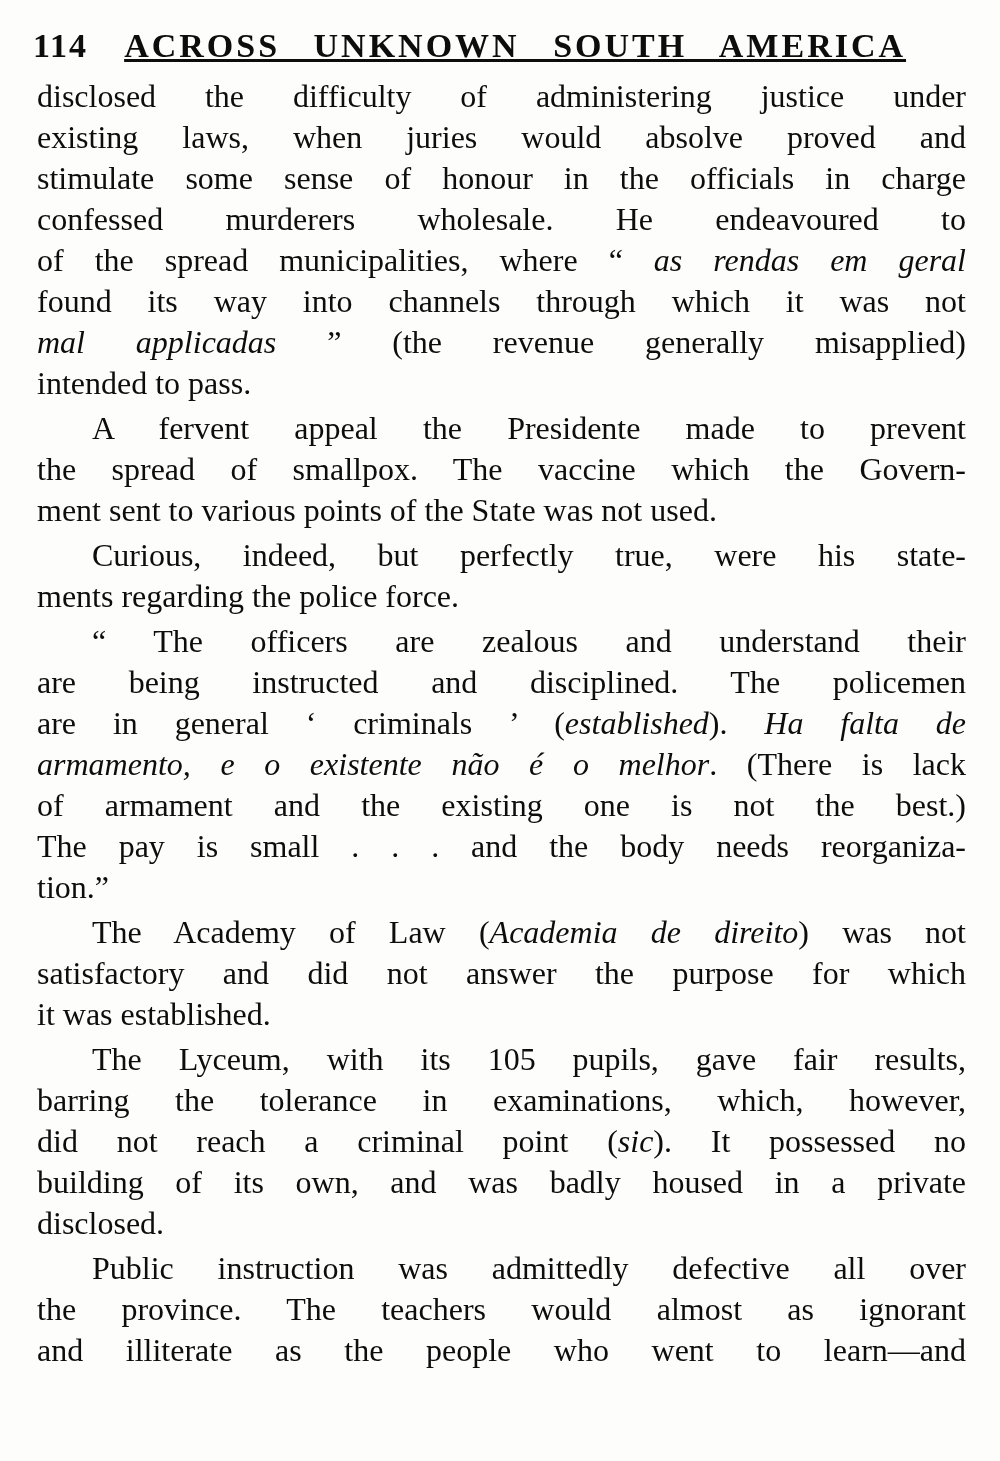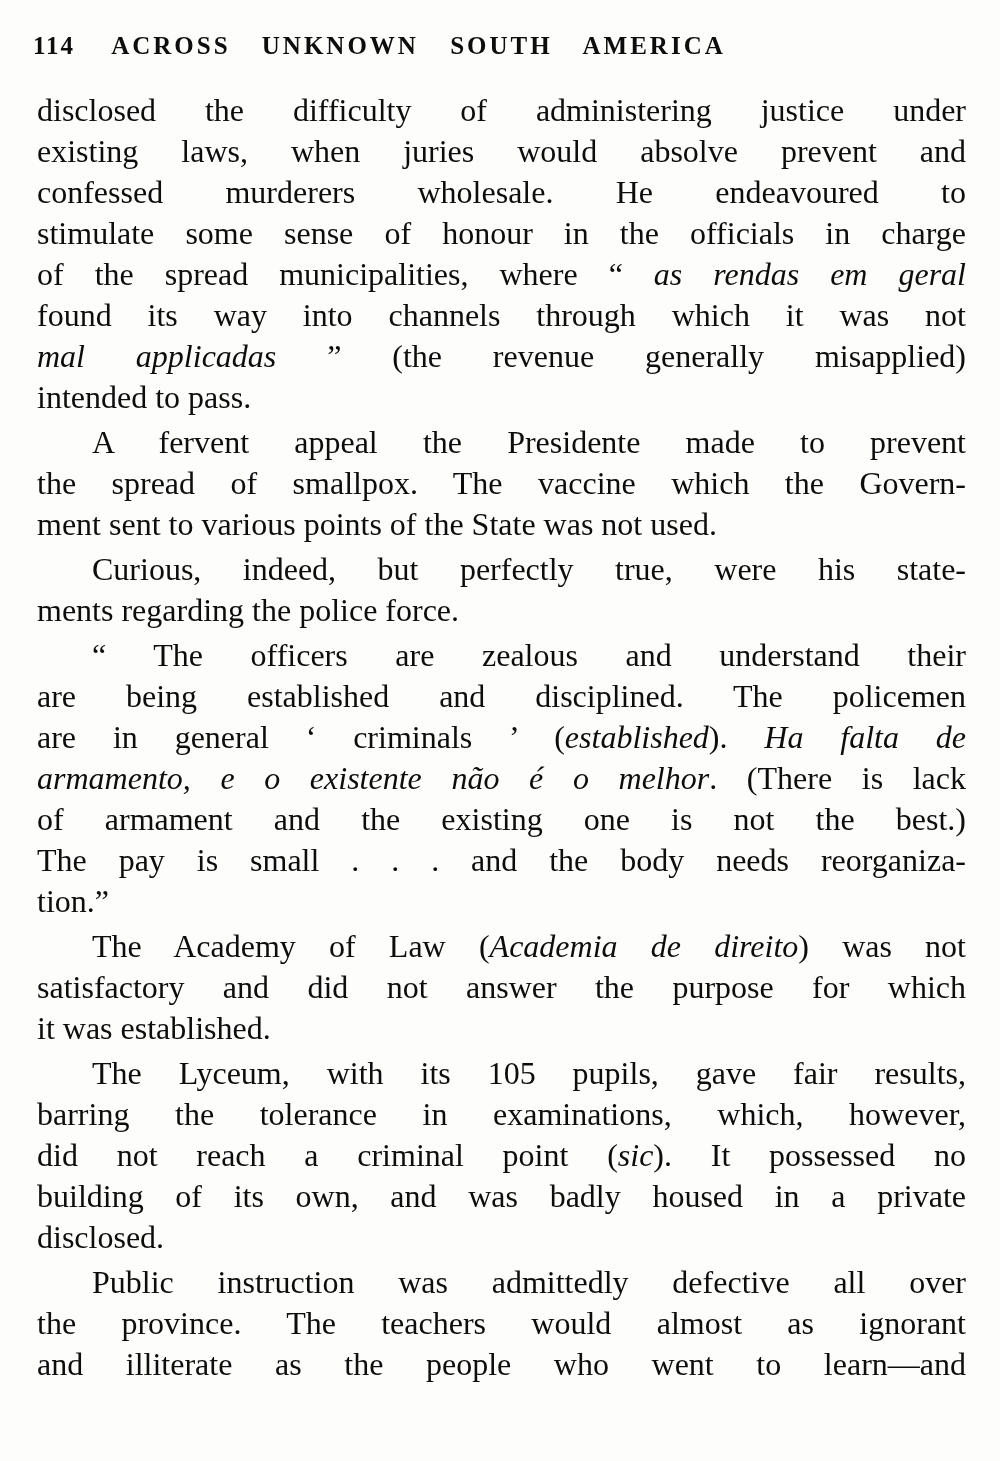--- a/index.html
+++ b/index.html
@@ -16,32 +16,33 @@
     color: #0d0d0d;
     font-family: "Liberation Serif", "DejaVu Serif", serif;
     box-sizing: border-box;
     padding: 24px 30px 0 33px;
     overflow: hidden;
   }
   .running-header {
     display: flex;
     align-items: flex-start;
     font-weight: 700;
-    font-size: 25px;
+    font-size: 34px;
     line-height: 44px;
-    margin-bottom: 22px;
+    margin-bottom: 8px;
     white-space: nowrap;
   }
   .page-num {
     letter-spacing: 2px;
     margin-right: 36px;
   }
   .running-title {
     letter-spacing: 3px;
     word-spacing: 22px;
+    text-decoration: underline;
   }
   .page-body {
     font-size: 32px;
     line-height: 41px;
   }
   .para { margin: 4px; }
   .line {
     text-align: justify;
     text-align-last: justify;
     text-justify: inter-word;
@@ -61,40 +62,40 @@
 <body>
 
 <div class="page">
   <div class="running-header">
     <span class="page-num">114</span>
     <span class="running-title">ACROSS UNKNOWN SOUTH AMERICA</span>
   </div>
   <div class="page-body">
       <div class="para">
         <div class="line"><span class="run">disclosed the difficulty of administering justice under</span></div>
-        <div class="line"><span class="run">existing laws, when juries would absolve prevent and</span></div>
+        <div class="line"><span class="run">existing laws, when juries would absolve proved and</span></div>
+        <div class="line"><span class="run">stimulate some sense of honour in the officials in charge</span></div>
         <div class="line"><span class="run">confessed murderers wholesale. He endeavoured to</span></div>
-        <div class="line"><span class="run">stimulate some sense of honour in the officials in charge</span></div>
         <div class="line"><span class="run">of the spread municipalities, where “ </span><span class="run italic">as rendas em geral</span></div>
         <div class="line"><span class="run">found its way into channels through which it was not</span></div>
         <div class="line"><span class="run italic">mal applicadas</span><span class="run"> ” (the revenue generally misapplied)</span></div>
         <div class="line last"><span class="run">intended to pass.</span></div>
       </div>
       <div class="para">
         <div class="line indent"><span class="run">A fervent appeal the Presidente made to prevent</span></div>
         <div class="line"><span class="run">the spread of smallpox. The vaccine which the Govern-</span></div>
         <div class="line last"><span class="run">ment sent to various points of the State was not used.</span></div>
       </div>
       <div class="para">
         <div class="line indent"><span class="run">Curious, indeed, but perfectly true, were his state-</span></div>
         <div class="line last"><span class="run">ments regarding the police force.</span></div>
       </div>
       <div class="para">
         <div class="line indent"><span class="run">“ The officers are zealous and understand their</span></div>
-        <div class="line"><span class="run">are being established and disciplined. The policemen</span></div>
+        <div class="line"><span class="run">are being instructed and disciplined. The policemen</span></div>
         <div class="line"><span class="run">are in general ‘ criminals ’ (</span><span class="run italic">established</span><span class="run">). </span><span class="run italic">Ha falta de</span></div>
         <div class="line"><span class="run italic">armamento, e o existente não é o melhor</span><span class="run">. (There is lack</span></div>
         <div class="line"><span class="run">of armament and the existing one is not the best.)</span></div>
         <div class="line"><span class="run">The pay is small . . . and the body needs reorganiza-</span></div>
         <div class="line last"><span class="run">tion.”</span></div>
       </div>
       <div class="para">
         <div class="line indent"><span class="run">The Academy of Law (</span><span class="run italic">Academia de direito</span><span class="run">) was not</span></div>
         <div class="line"><span class="run">satisfactory and did not answer the purpose for which</span></div>
         <div class="line last"><span class="run">it was established.</span></div>

